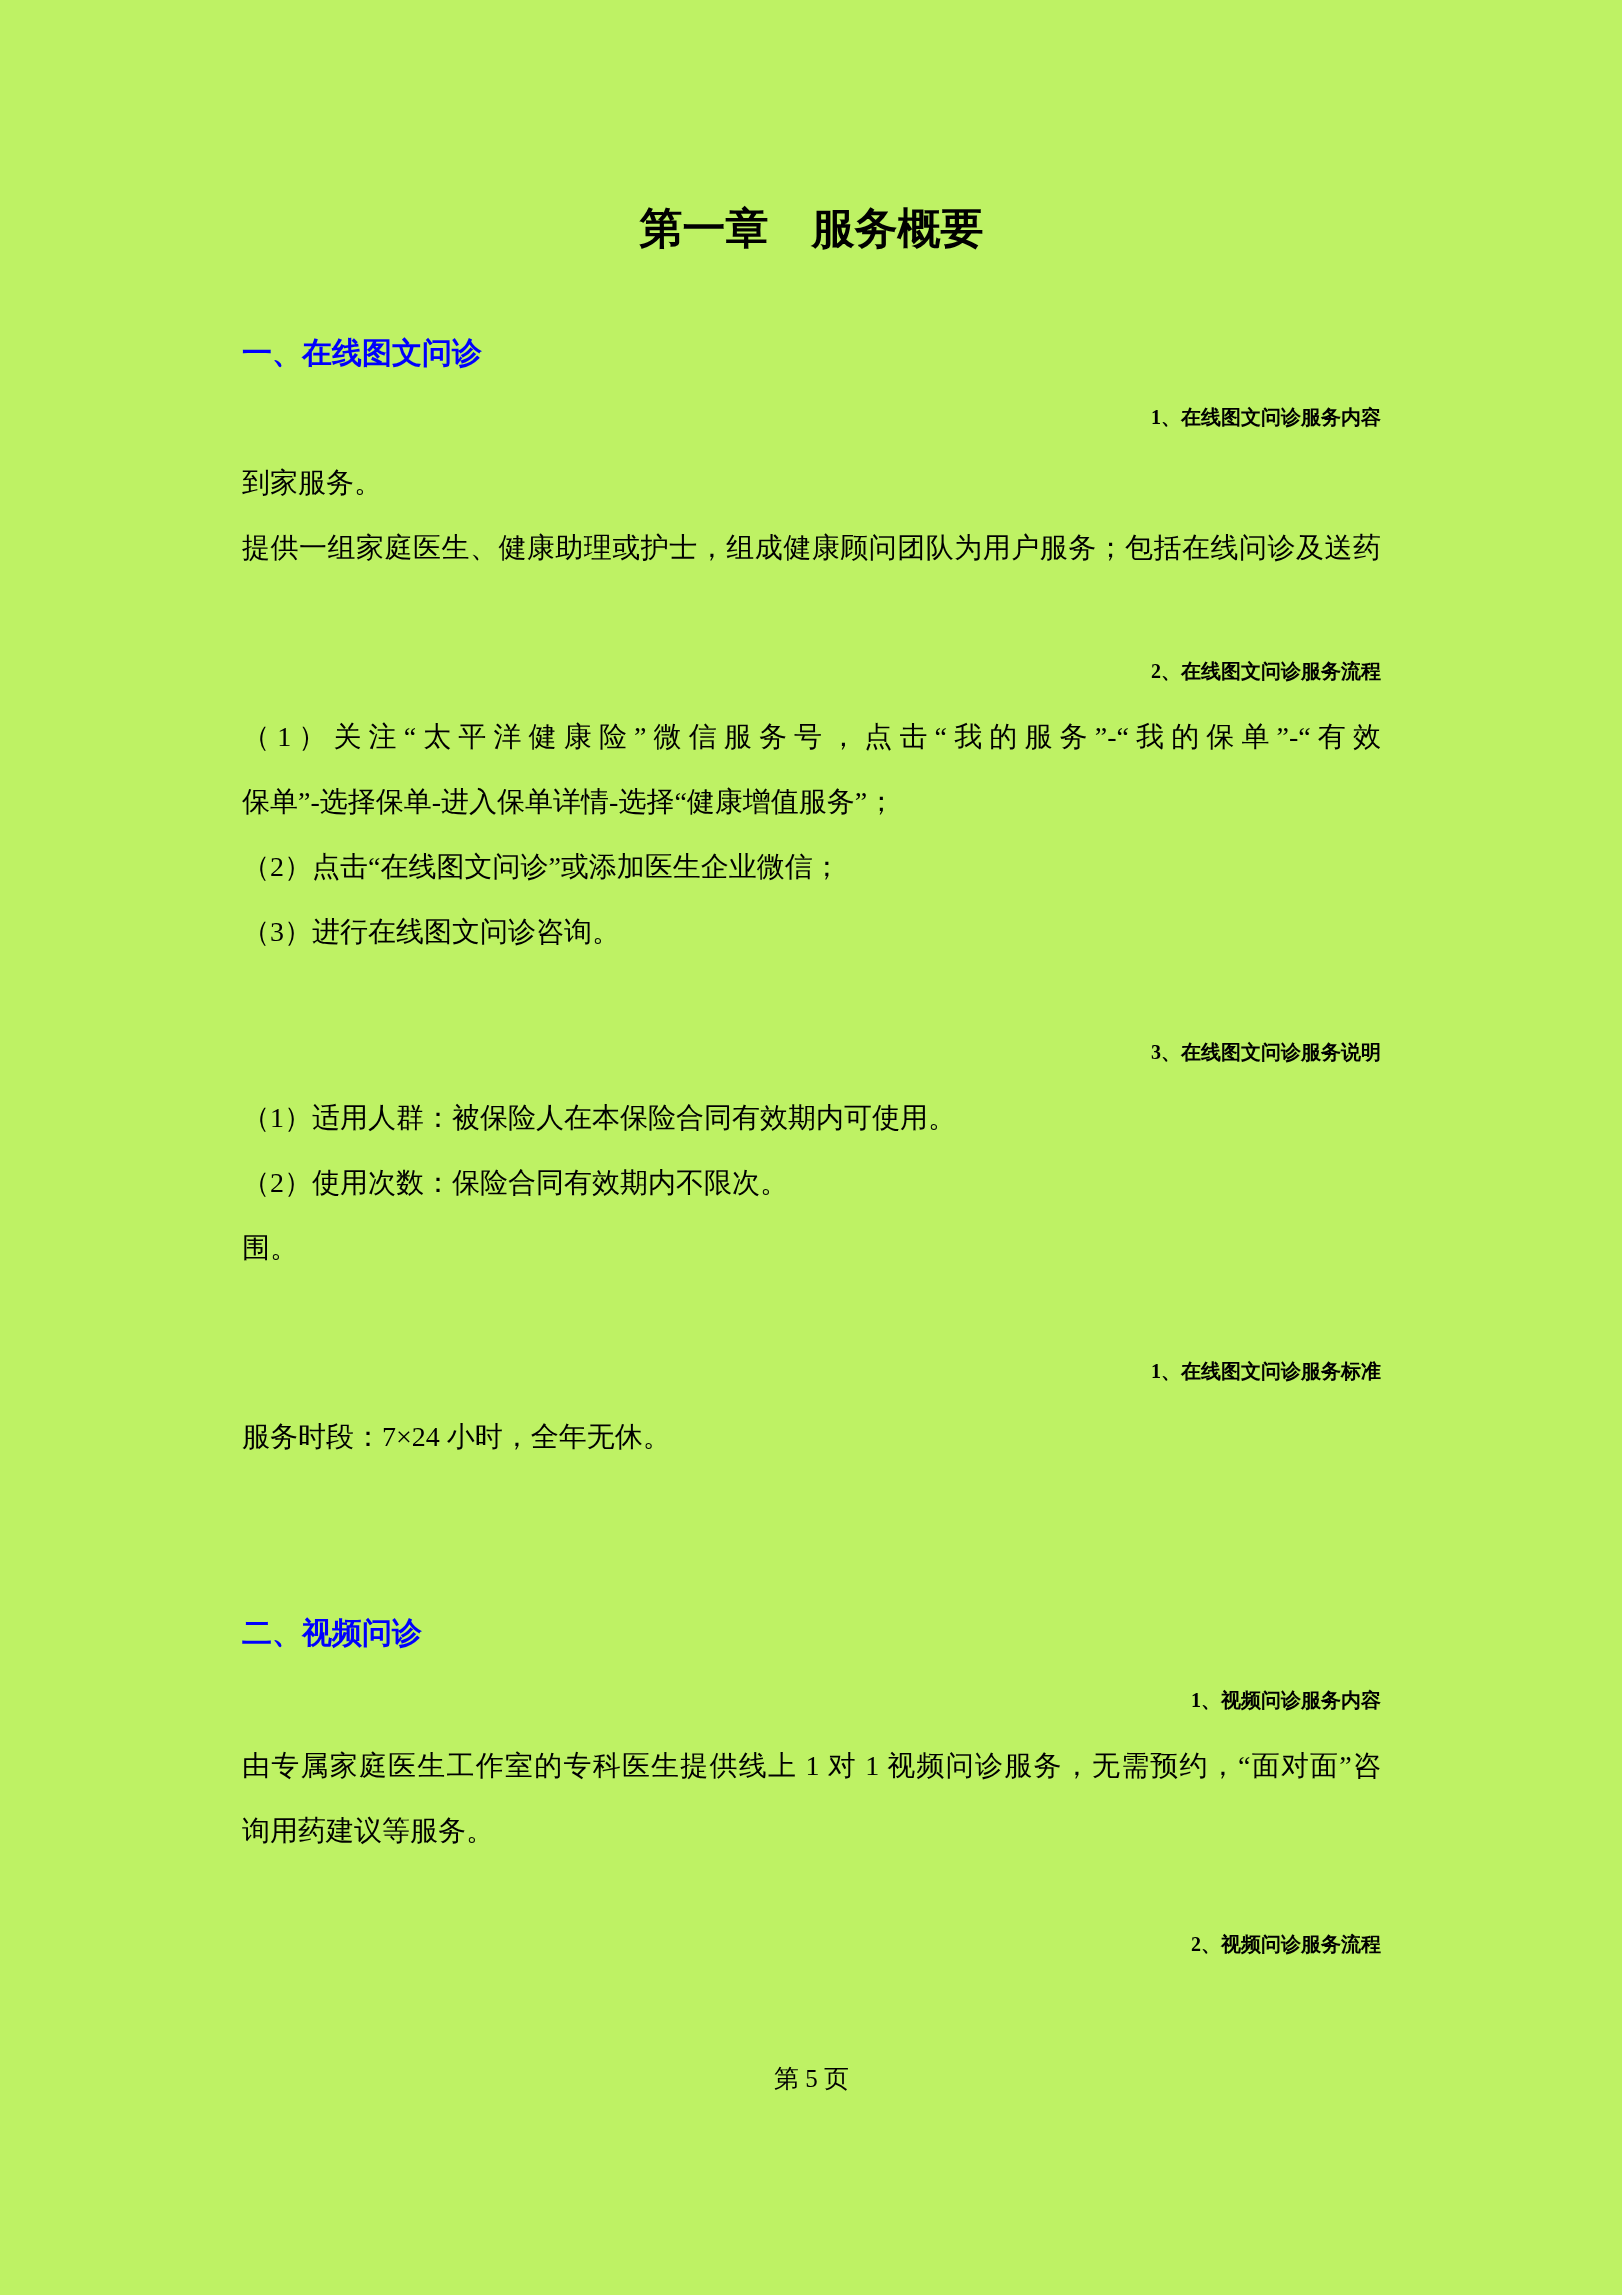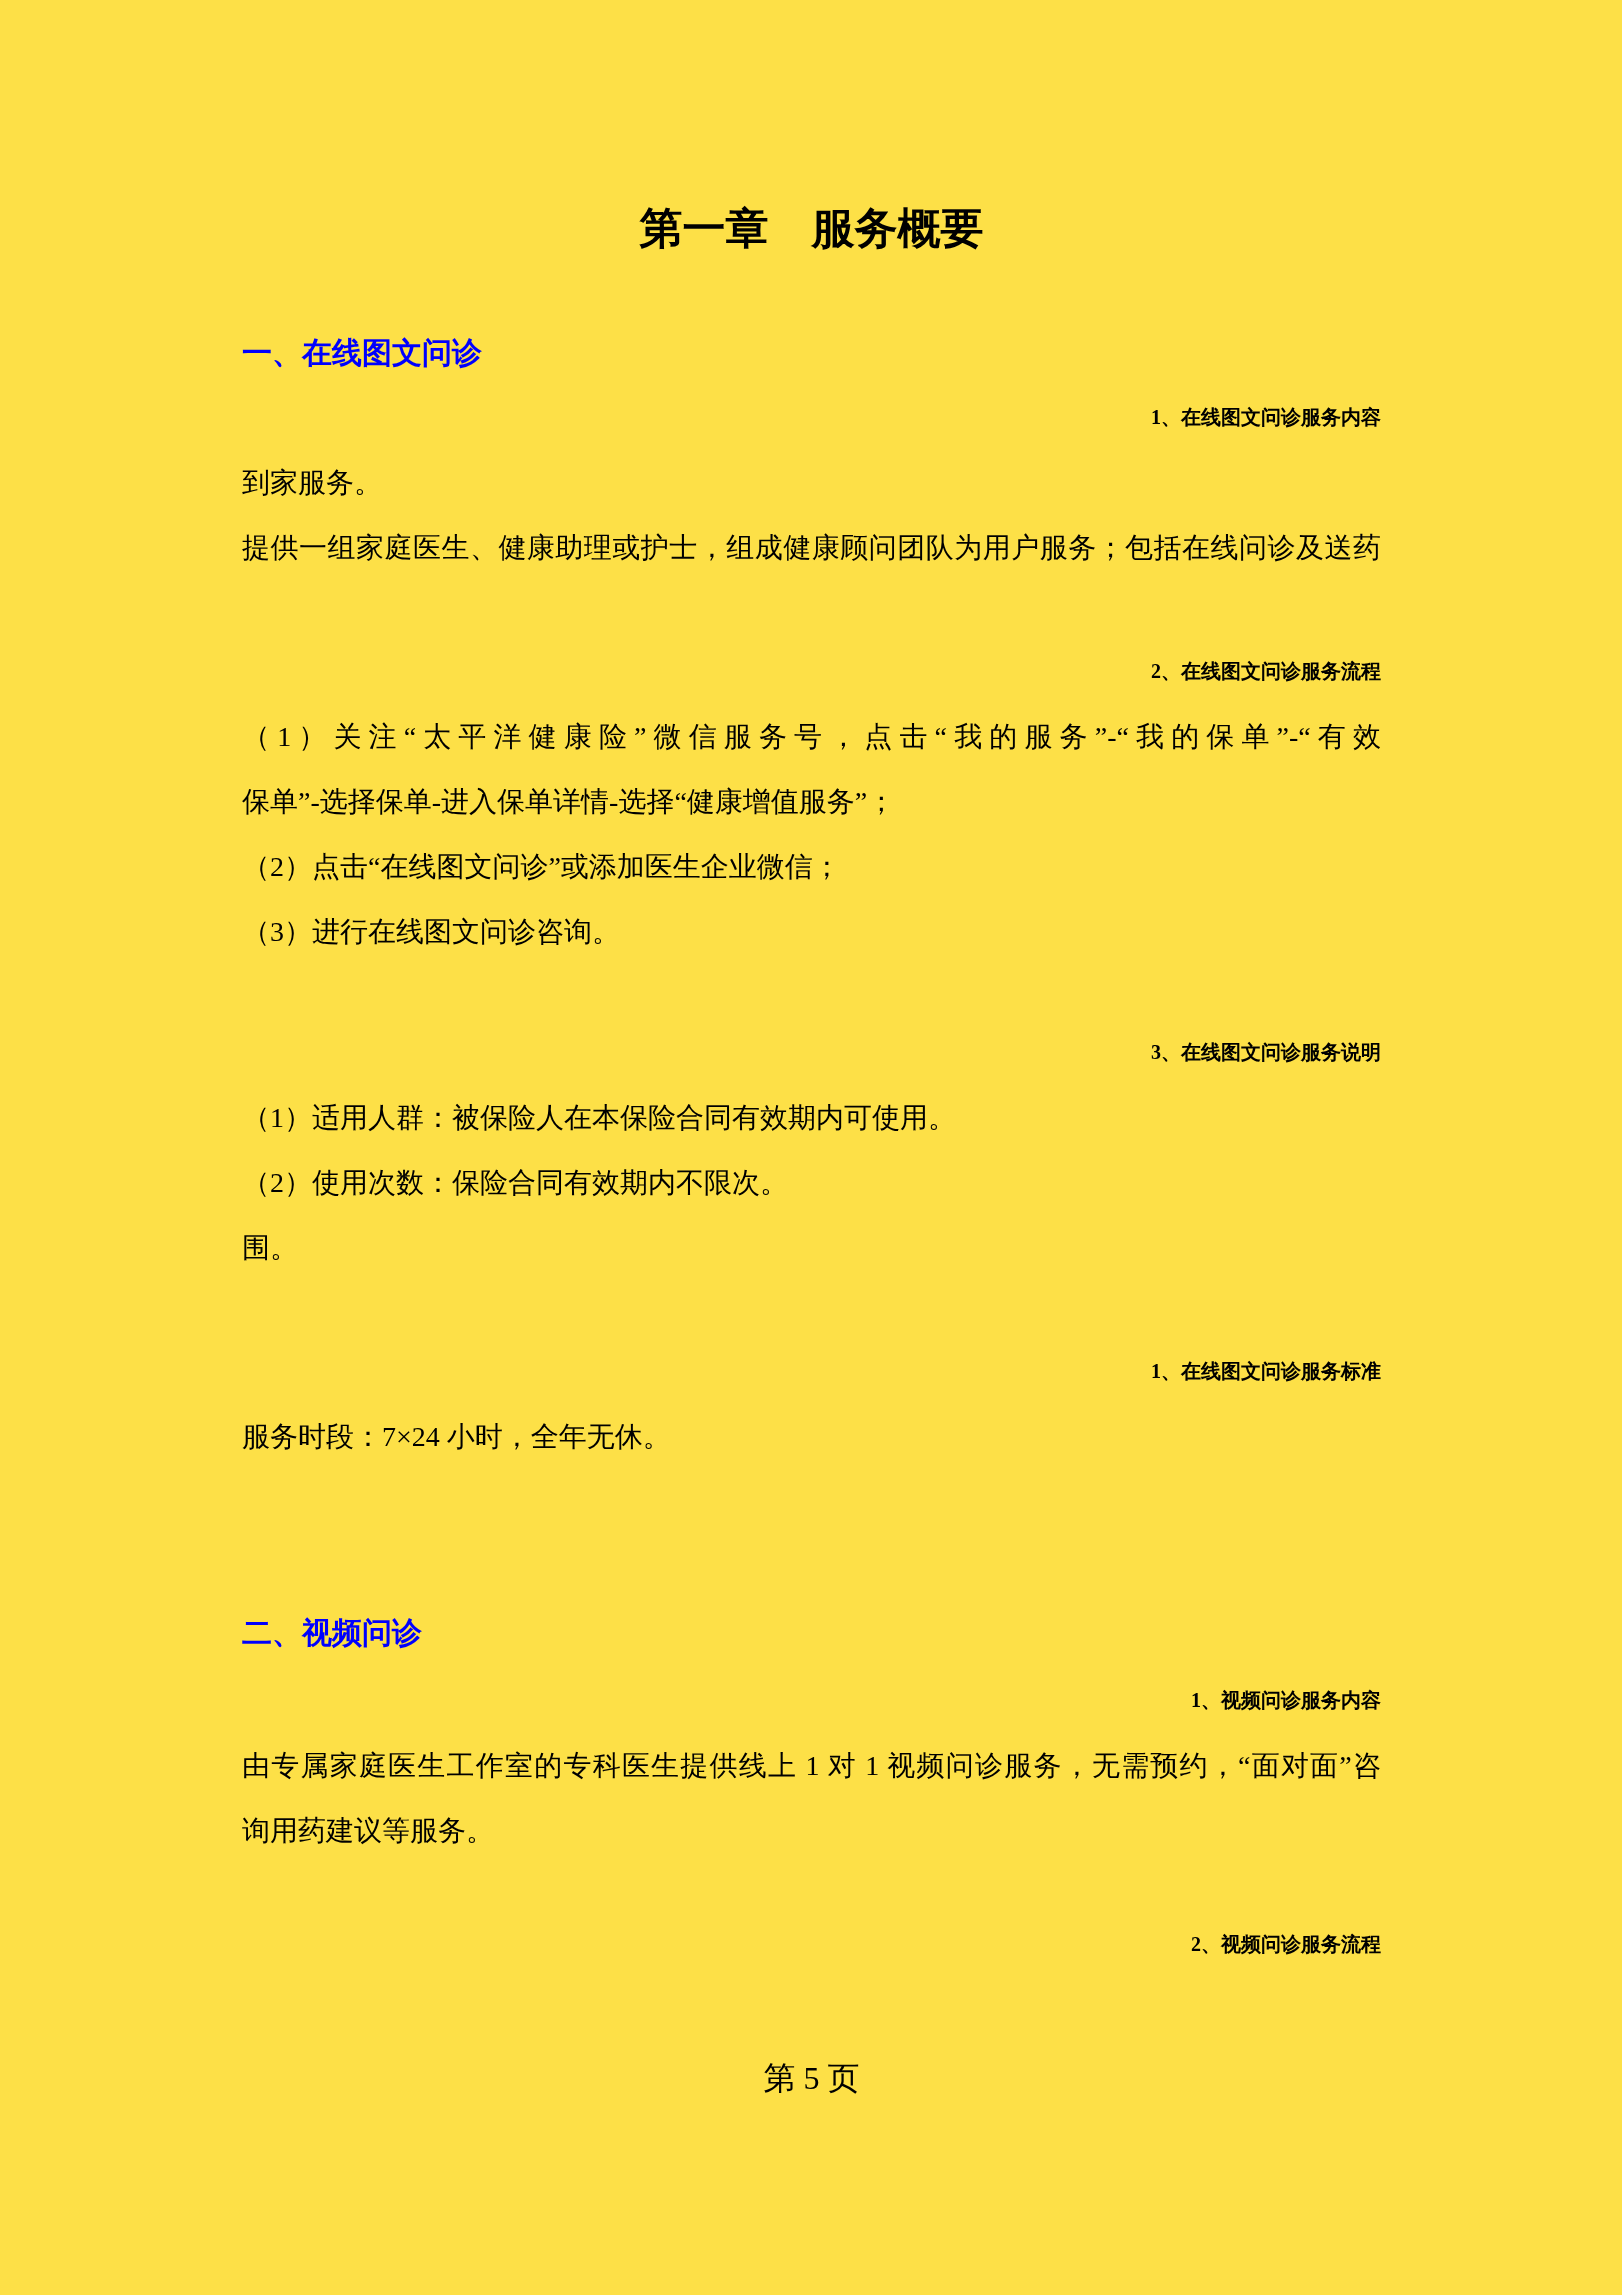--- a/index.html
+++ b/index.html
@@ -1,19 +1,19 @@
 <!DOCTYPE html>
 <html style="--heading-blue: #0000fe;font-size:10.5px"><head>
 <meta charset="utf-8">
 <style>
   html,body{margin:0;padding:0;background:#e8e8e8;}
   .page{
     position:relative;
     width:1623px;height:2295px;
-    background:#fde047;
+    background:#bef264;
     color:#000000;
     font-family:"Liberation Serif","DejaVu Serif",serif;
     overflow:hidden;
   }
   .content{width:1139px;margin-left:242px;}
   .line{
     font-size:28px;
     line-height:65px;
     height:65px;
     text-align:left;
@@ -41,21 +41,21 @@
     font-weight:bold;
     line-height:65px;height:65px;text-align:right;
   }
   .mt-90{margin-top:59px;}
   .mt-85{margin-top:56px;}
   .mt-205{margin-top:134px;font-family:Liberation Mono, monospace;}
   .mt-75{margin-top:49px;}
   .footer{
     margin-top:69px;
     height:65px;line-height:65px;
-    font-size:32px;
+    font-size:25px;
     text-align:center;
   }
 </style>
 </head>
 <body>
 
 <div class="page">
   <div class="content">
 
     <div class="chapter-title">第一章　服务概要</div>

